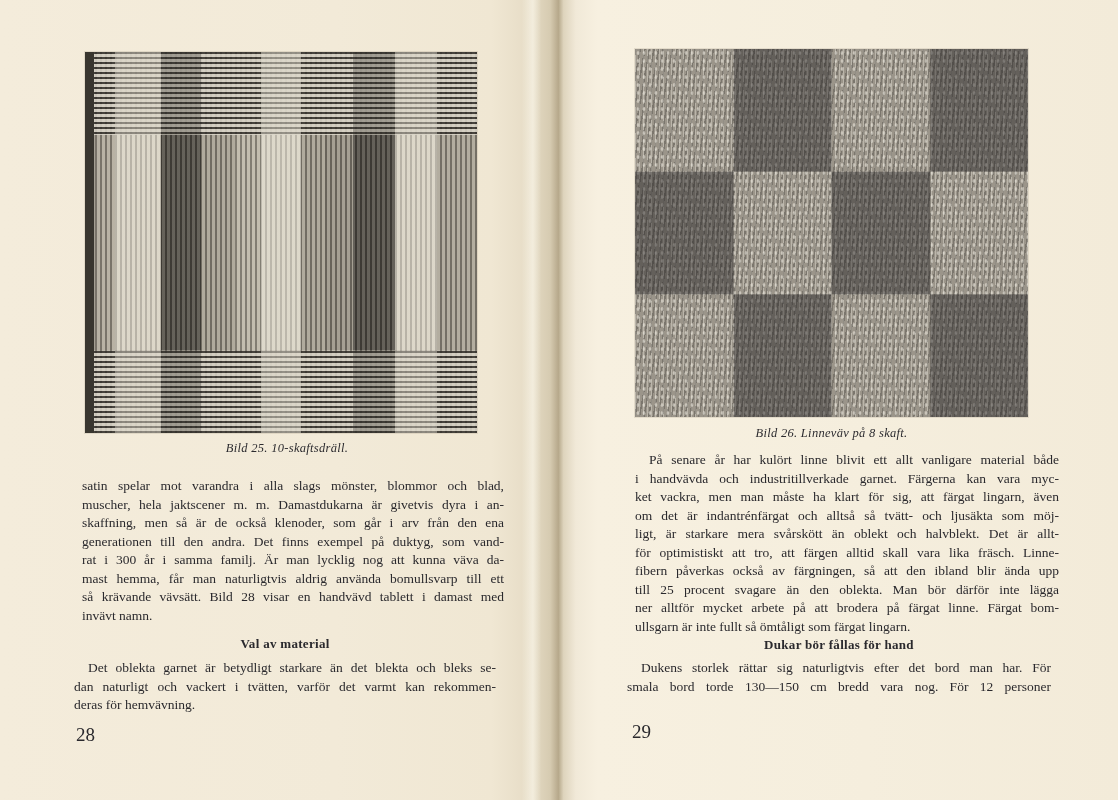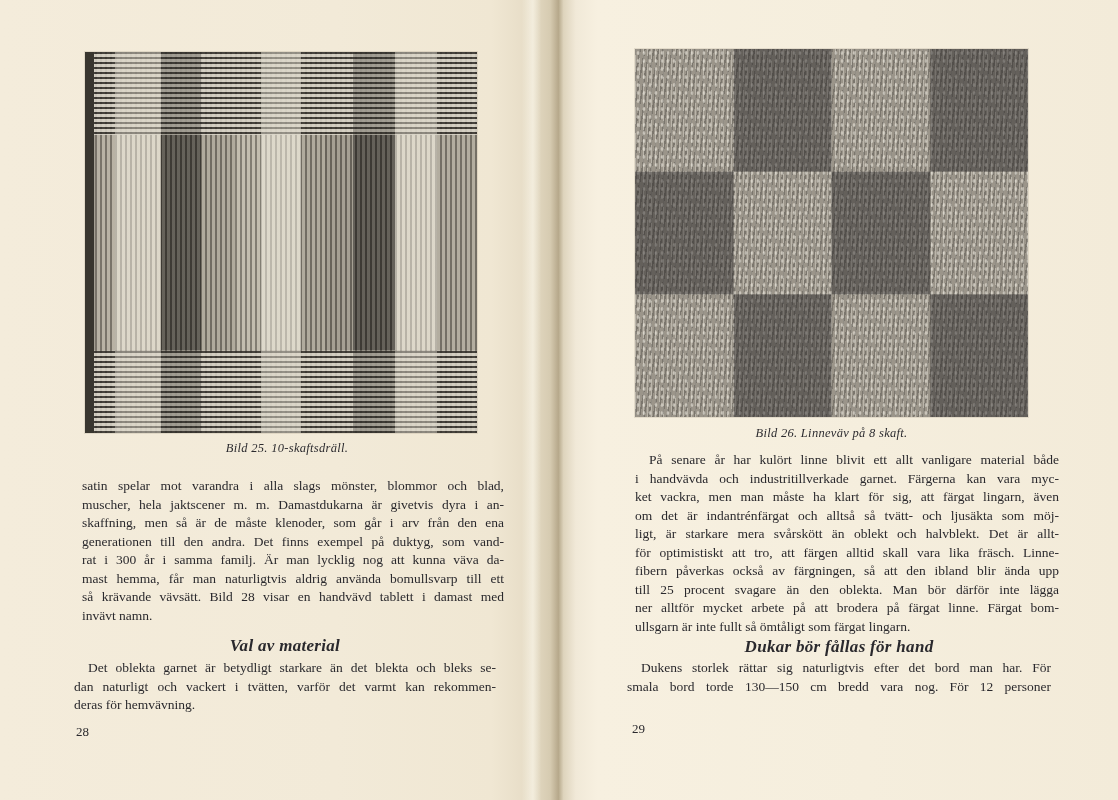--- a/index.html
+++ b/index.html
@@ -75,38 +75,38 @@
   
   .caption {
     position:absolute; font-style:italic; font-size:12.5px;
     letter-spacing:.3px; color:#2c2b2f; text-align:center;
   }
   .textcol { position:absolute; font-size:13.5px; line-height:18.5px; color:#2a292d; }
   .line { text-align:justify; text-align-last:justify; }
   .line.last { text-align-last:auto; }
   .indent .line:first-child { text-indent:14px; }
   .section-heading {
-    position:absolute; text-align:center; font-style:italic; font-weight:bold;
-    font-size:17px; letter-spacing:.3px; color:#2a292d;
+    position:absolute; text-align:center; font-weight:bold;
+    font-size:13px; letter-spacing:.3px; color:#2a292d;
   }
-  .page-number { position:absolute; font-size:13px; color:#2a292d; }
+  .page-number { position:absolute; font-size:19px; color:#2a292d; }
 </style>
 </head>
 <body>
 
 <div class="book">
 
   <div class="page page-left">
     <div class="fig fig-drall"></div>
     <div class="caption" style="left:91px; top:441px; width:392px;">Bild 25. 10-skaftsdräll.</div>
 
     <div class="textcol" style="left:82px; top:477px; width:422px;">
         <div class="line">satin spelar mot varandra i alla slags mönster, blommor och blad,</div>
         <div class="line">muscher, hela jaktscener m. m. Damastdukarna är givetvis dyra i an-</div>
-        <div class="line">skaffning, men så är de måste klenoder, som går i arv från den ena</div>
+        <div class="line">skaffning, men så är de också klenoder, som går i arv från den ena</div>
         <div class="line">generationen till den andra. Det finns exempel på duktyg, som vand-</div>
         <div class="line">rat i 300 år i samma familj. Är man lycklig nog att kunna väva da-</div>
         <div class="line">mast hemma, får man naturligtvis aldrig använda bomullsvarp till ett</div>
         <div class="line">så krävande vävsätt. Bild 28 visar en handvävd tablett i damast med</div>
         <div class="line last">invävt namn.</div>
       </div>
 
     <div class="section-heading" style="left:74px; top:636px; width:422px;">Val av material</div>
 
     <div class="textcol indent" style="left:74px; top:659px; width:422px;">

